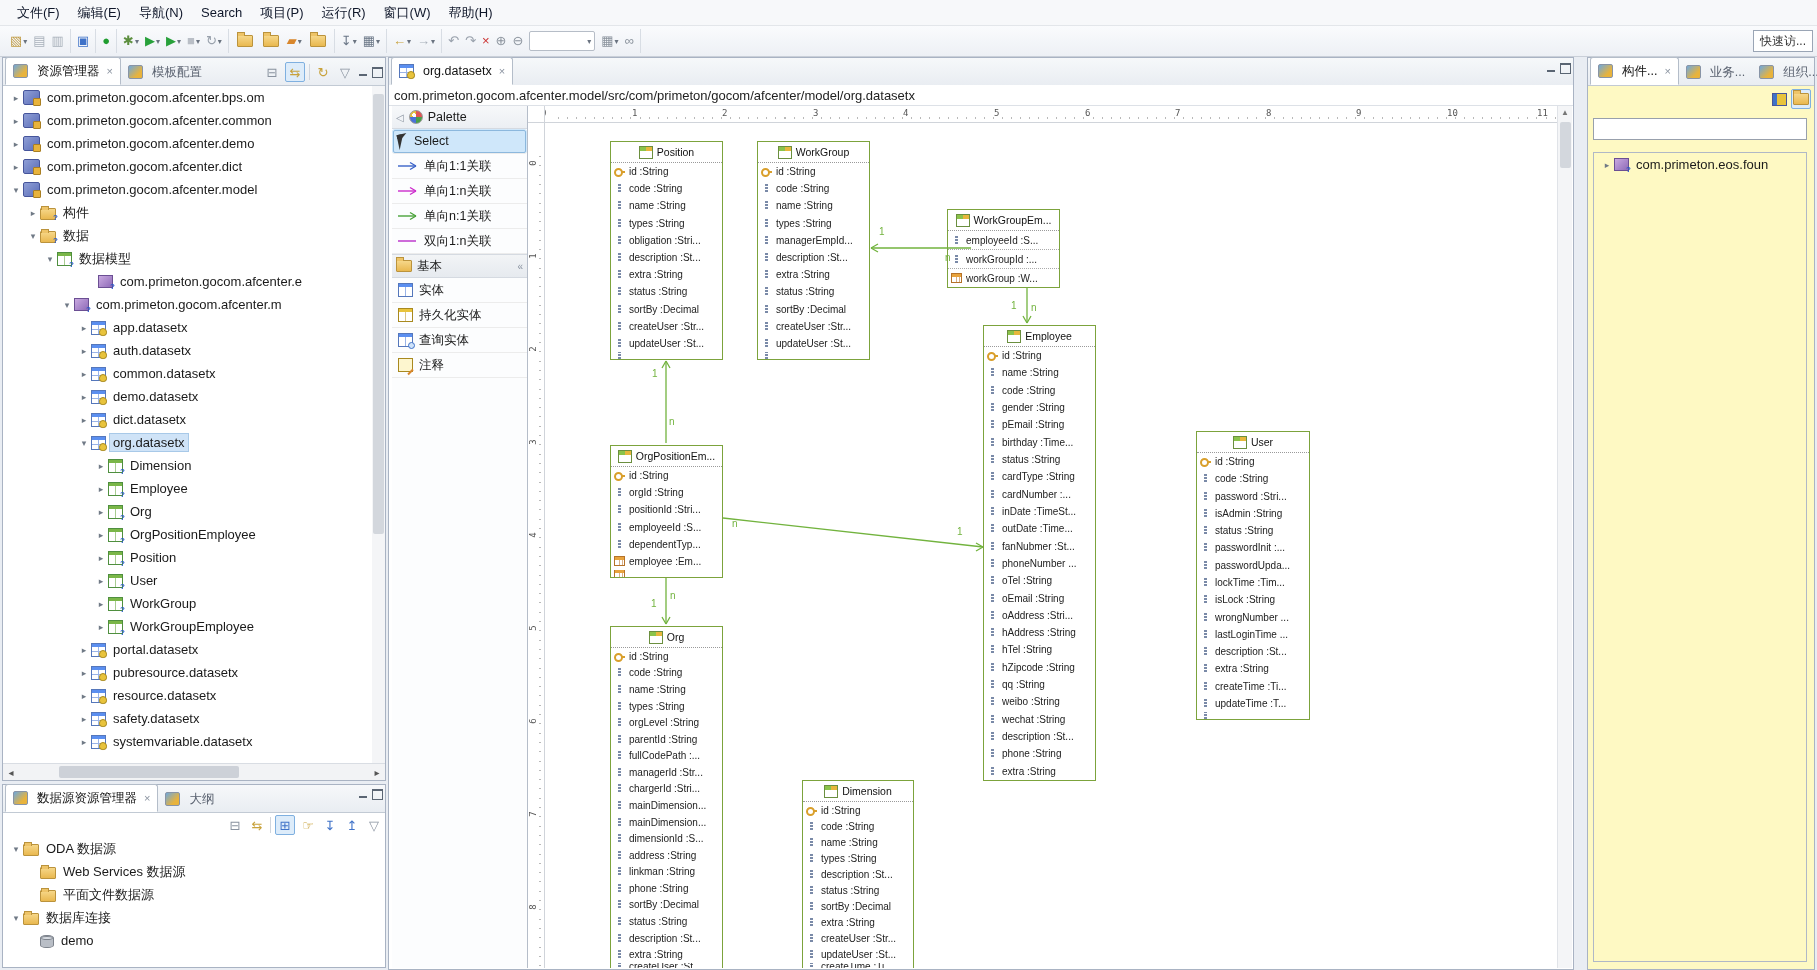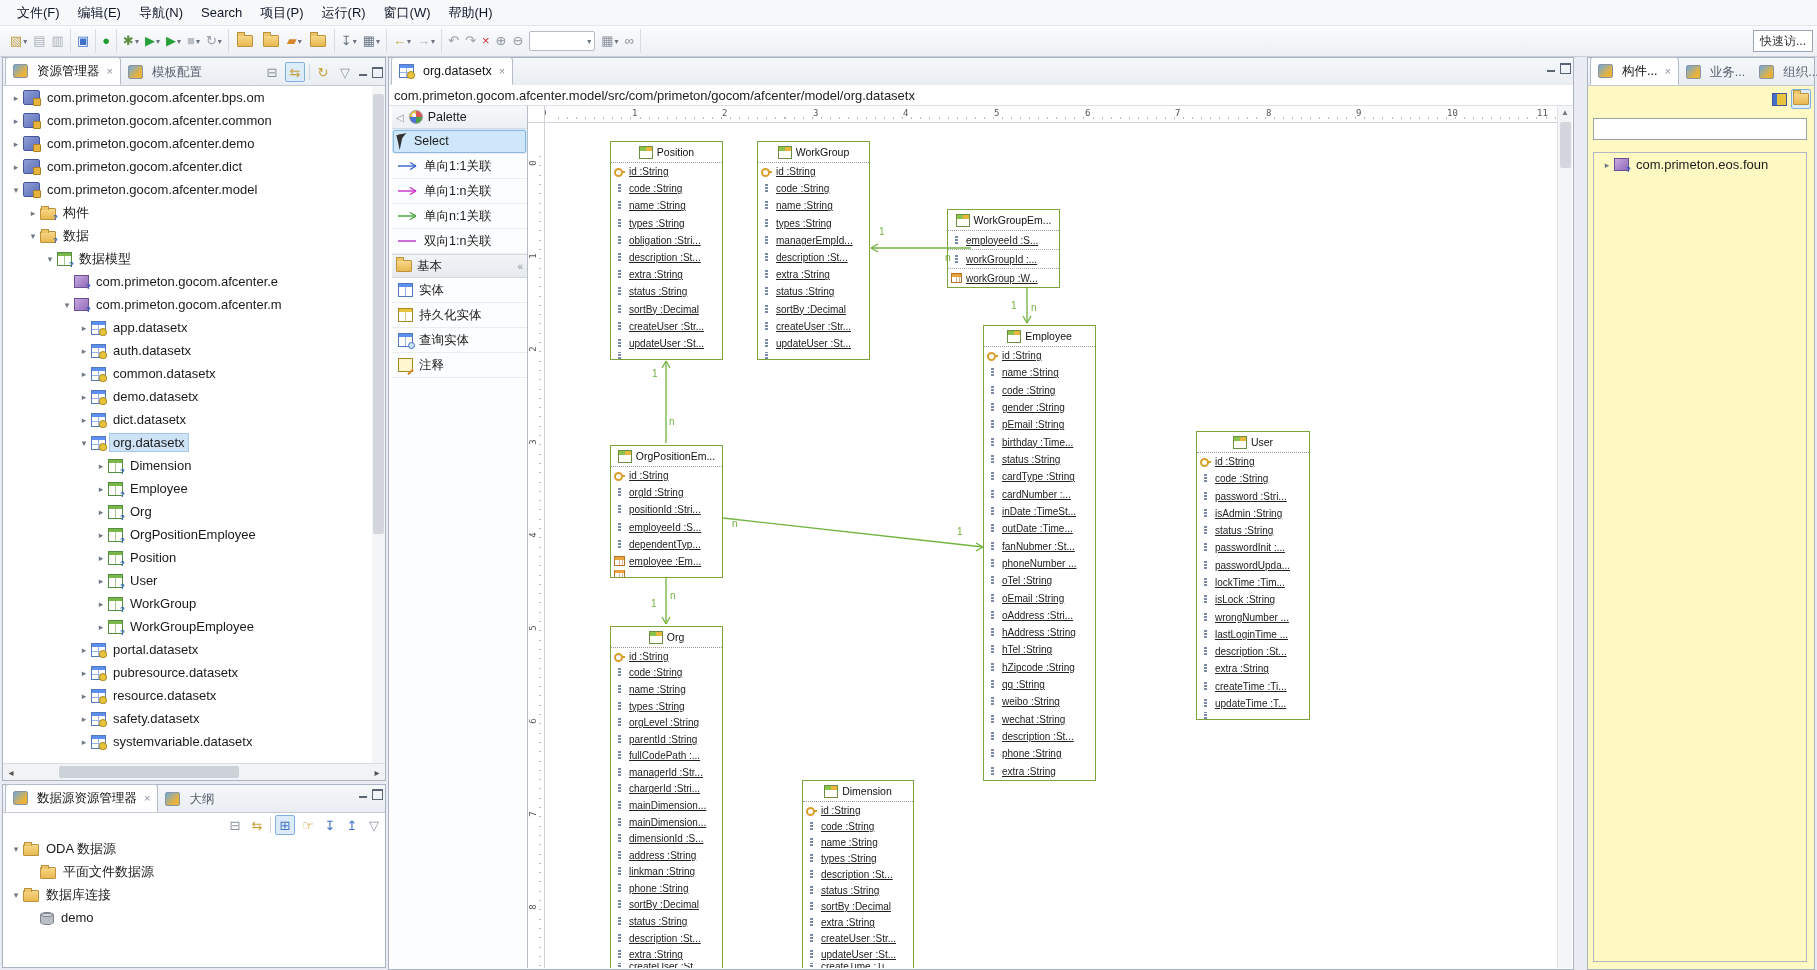--- a/index.html
+++ b/index.html
@@ -98,21 +98,21 @@
      background-image:repeating-linear-gradient(0deg,#b9b9b9 0 1px,transparent 1px 9.3px);background-size:2px 100%;background-position:11px 26px;background-repeat:no-repeat;}
   #vruler span{position:absolute;left:2px;font-size:9px;color:#555;font-family:"DejaVu Sans Mono",monospace;transform:rotate(-90deg);}
   #canvas{position:absolute;left:156px;top:65px;width:1013px;height:845px;background:#fff;overflow:hidden;}
   #ed-vscroll{position:absolute;right:1px;top:48px;width:14px;height:862px;background:#f4f5f7;border-left:1px solid #e0e3e8;}
   #ed-vscroll .up{width:14px;height:14px;text-align:center;font-size:8px;color:#777;line-height:14px;}
   #ed-vscroll .vthumb{top:16px;height:46px;}
   
   .entity{position:absolute;background:#fff;border:1px solid #7ca33c;box-sizing:border-box;display:flex;flex-direction:column;font-size:10px;color:#222;}
   .ehead{height:20px;flex:none;display:flex;align-items:center;justify-content:center;gap:4px;border-bottom:1px dotted #9a9a9a;font-size:10.5px;color:#111;}
   .ehead .eic{width:12px;height:11px;border:1px solid #6b8f3f;background:linear-gradient(90deg,#8bc34a 6px,#e7b73c 6px) top/100% 4px no-repeat,#fff;flex:none;}
-  .erows{display:flex;flex-direction:column;flex:1;text-decoration:underline;}
+  .erows{display:flex;flex-direction:column;flex:1;}
   .frow{display:flex;align-items:center;gap:4px;padding-left:3px;flex:1;min-height:0;white-space:nowrap;overflow:hidden;}
   .frow.dotted{border-bottom:1px dotted #aaa;}
   .frow.dotted:last-child{border-bottom:none;}
   .frow.partial{flex:none;height:7px;overflow:hidden;}
   .fi{flex:none;position:relative;width:11px;height:11px;}
   .fi.key::before{content:"";position:absolute;left:0;top:2px;width:5px;height:5px;border:2px solid #d99f2b;border-radius:50%;}
   .fi.key::after{content:"";position:absolute;left:7px;top:5px;width:4px;height:2px;background:#d99f2b;box-shadow:2px 2px 0 -1px #d99f2b;}
   .fi.col::before{content:"";position:absolute;left:4px;top:1px;width:3px;height:2px;background:#7a8aa8;box-shadow:0 3px 0 #7a8aa8,0 6px 0 #7a8aa8;}
   .fi.ref{border:1px solid #b5722a;background:linear-gradient(#e8a33d 3px,transparent 3px),linear-gradient(90deg,transparent 4px,#d8b088 4px,#d8b088 5px,transparent 5px 7px,#d8b088 7px,#d8b088 8px,transparent 8px);background-color:#fff;box-sizing:border-box;width:11px;height:10px;}
   
@@ -307,21 +307,21 @@
       <div class="trow" style="padding-left: 23px;">
         <span class="arr">▾</span>
         <span class="ticon ic-folder q"></span>
         <span class="lbl">数据</span>
       </div>
       <div class="trow" style="padding-left: 40px;">
         <span class="arr">▾</span>
         <span class="ticon grid-ic ic-entity"></span>
         <span class="lbl">数据模型</span>
       </div>
-      <div class="trow" style="padding-left: 57px;">
+      <div class="trow" style="padding-left: 81px;">
         <span class="arr"></span>
         <span class="ticon ic-pkg"></span>
         <span class="lbl">com.primeton.gocom.afcenter.e</span>
       </div>
       <div class="trow" style="padding-left: 57px;">
         <span class="arr">▾</span>
         <span class="ticon ic-pkg"></span>
         <span class="lbl">com.primeton.gocom.afcenter.m</span>
       </div>
       <div class="trow" style="padding-left: 74px;">
@@ -456,20 +456,25 @@
       <span class="vt-ic gold">☞</span>
       <span class="vt-ic blue">↧</span>
       <span class="vt-ic blue">↥</span>
       <span class="vt-ic">▽</span>
     </div>
   <div id="datasource-tree" class="tree" style="position:absolute;left:0;top:52px;right:0;bottom:0;">
       <div class="trow" style="padding-left: 6px;">
         <span class="arr">▾</span>
         <span class="ticon ic-folder"></span>
         <span class="lbl">ODA 数据源</span>
+      </div>
+      <div class="trow" style="padding-left: 23px;">
+        <span class="arr"></span>
+        <span class="ticon ic-folder"></span>
+        <span class="lbl">Web Services 数据源</span>
       </div>
       <div class="trow" style="padding-left: 23px;">
         <span class="arr"></span>
         <span class="ticon ic-folder"></span>
         <span class="lbl">平面文件数据源</span>
       </div>
       <div class="trow" style="padding-left: 6px;">
         <span class="arr">▾</span>
         <span class="ticon ic-folder"></span>
         <span class="lbl">数据库连接</span>

